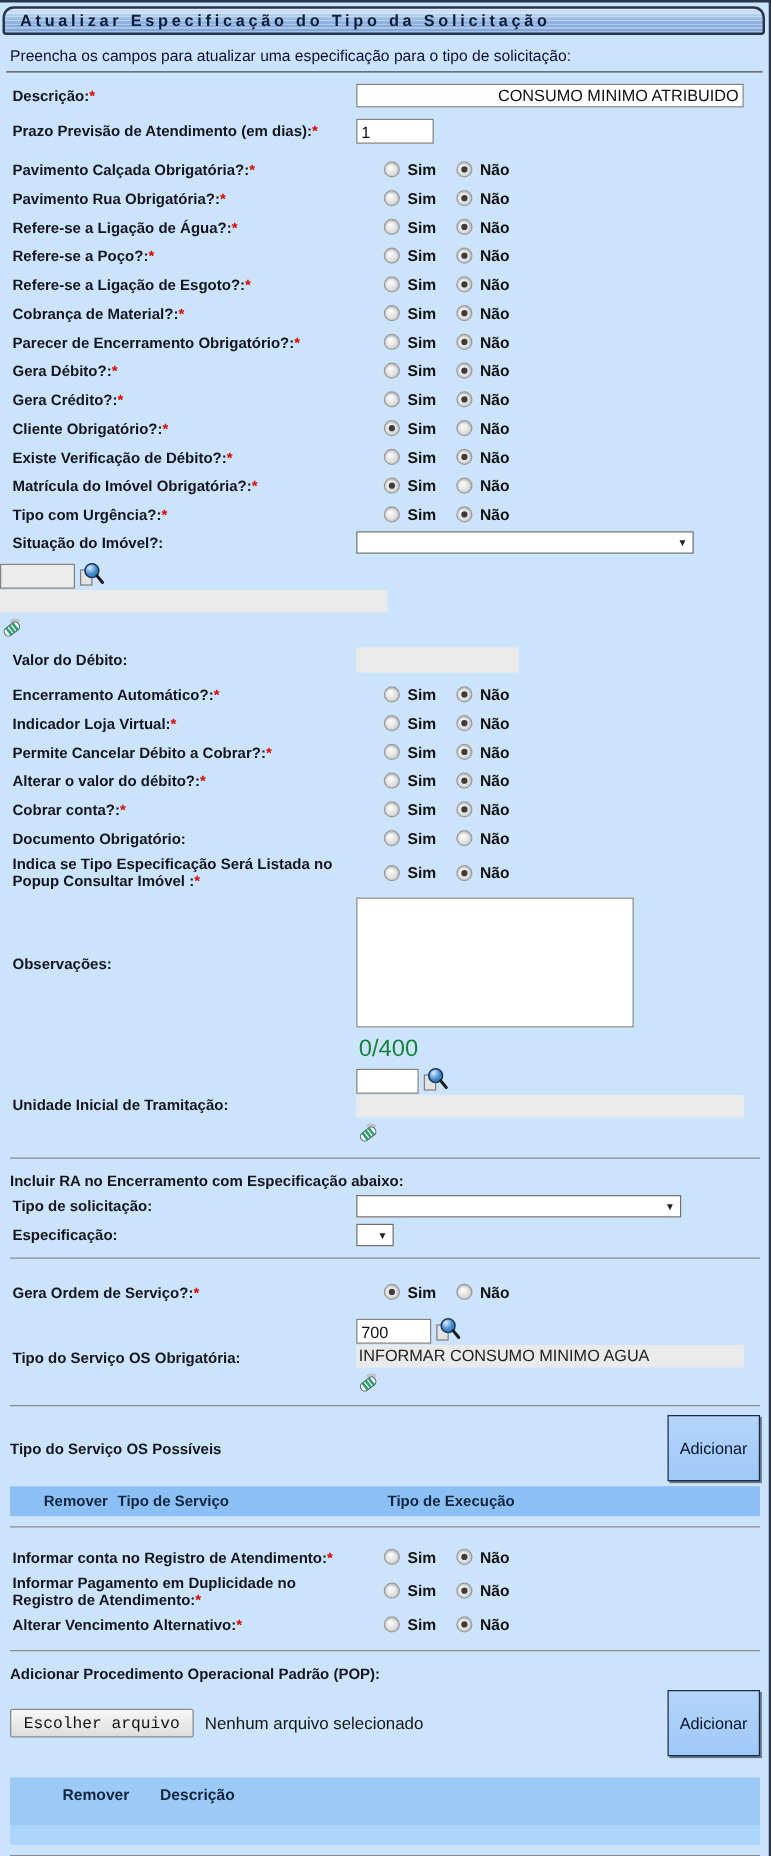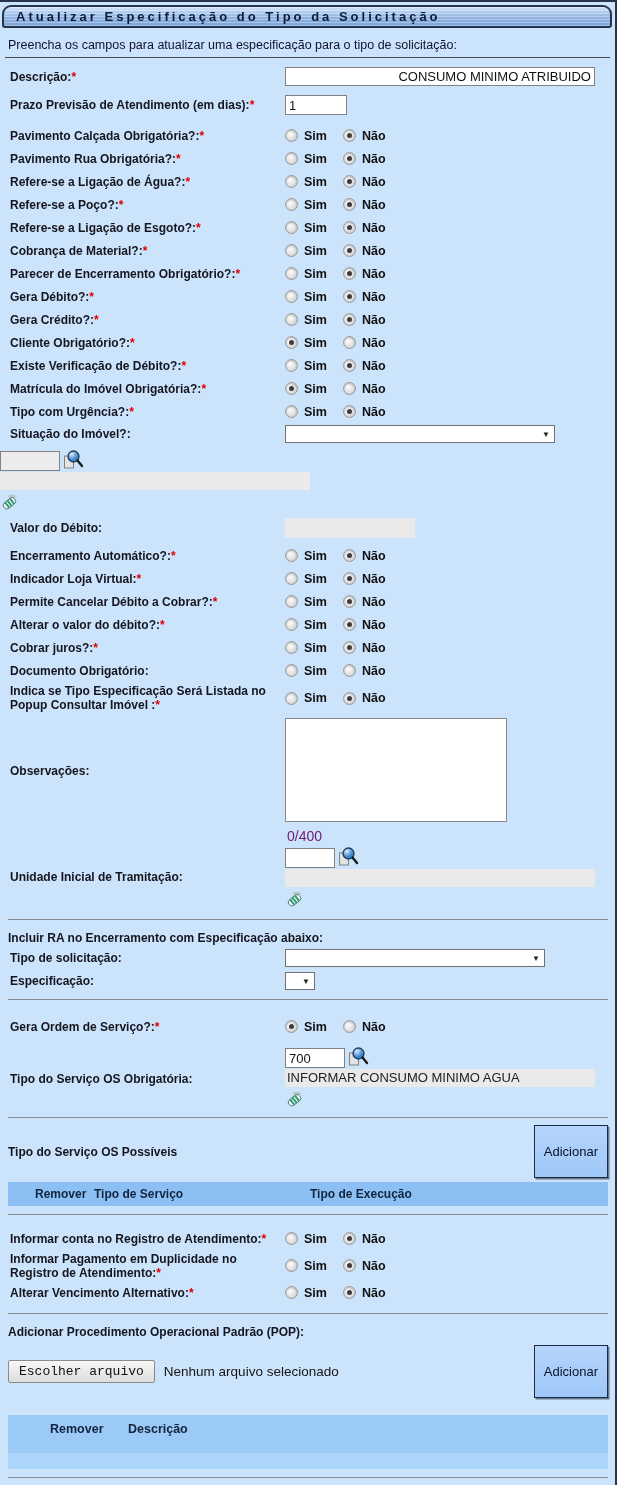--- a/index.html
+++ b/index.html
@@ -44,21 +44,21 @@
   .ro-strip {
     background:#eaeaea; height:18px; line-height:18px; font-size:13px; color:#222;
     padding-left:2px; overflow:hidden; white-space:nowrap;
   }
   .ro-strip.w310 { width:310px; }
   .ro-strip.w130 { width:130px; height:20px; }
   textarea.obs {
     width:222px; height:104px; border:1px solid #8a8a8a; background:#fff; resize:none;
     font-family:"Liberation Sans",sans-serif; font-size:13px;
   }
-  .counter { font-size:14px; color:#701a75; margin:2px 0 0 2px; }
+  .counter { font-size:19px; color:#15803d; margin:2px 0 0 2px; }
 
   
   .select {
     position:relative; height:18px; background:#fff; border:1px solid #707070;
     font-size:13px; color:#111; line-height:16px; padding:0 16px 0 3px;
   }
   .select .arrow { position:absolute; right:4px; top:4px; font-size:8px; color:#222; line-height:10px; }
   .select.w270 { width:270px; }
   .select.w260 { width:260px; }
   .select.w30  { width:30px; }
@@ -67,21 +67,21 @@
   .radio-ctl { display:flex; align-items:center; }
   .rb {
     width:13px; height:13px; border-radius:50%; border:1px solid #9a9a9a;
     background:radial-gradient(circle at 35% 30%, #ffffff, #e2e2e2 55%, #c2c2c2 100%);
     box-shadow:inset 0 1px 2px rgba(0,0,0,.25);
     display:inline-flex; align-items:center; justify-content:center; flex:0 0 13px;
   }
   .rb.checked::after { content:''; width:5px; height:5px; border-radius:50%; background:#3c3c3c; }
   .rlab { font-size:12.5px; font-weight:bold; color:#111; margin-left:6px; }
   .rb + .rlab + .rb { margin-left:16px; }
-  .radio-row { min-height:23px; align-items:center; }
+  .radio-row { min-height:23px; align-items:center;gap:22px; }
 
   
   .lookup-top { display:flex; align-items:flex-end; gap:3px; }
   .icon-btn { display:inline-block; line-height:0; cursor:pointer; }
   .eraser-line { margin-top:2px; height:20px; }
 
   
   .btn {
     font-family:"Liberation Sans",sans-serif; font-size:13px; color:#04122b;
     background:linear-gradient(180deg,#b5d4fb,#9fc8f8); border:1px solid #1b2a45;
@@ -342,21 +342,21 @@
     <div class="row radio-row">
       <div class="lbl"><span>Alterar o valor do débito?:</span><span class="star">*</span></div>
       <div class="ctl radio-ctl">
         <span class="rb"></span>
           <span class="rlab">Sim</span>
         <span class="rb checked"></span>
           <span class="rlab">Não</span>
       </div>
     </div>
     <div class="row radio-row">
-      <div class="lbl"><span>Cobrar juros?:</span><span class="star">*</span></div>
+      <div class="lbl"><span>Cobrar conta?:</span><span class="star">*</span></div>
       <div class="ctl radio-ctl">
         <span class="rb"></span>
           <span class="rlab">Sim</span>
         <span class="rb checked"></span>
           <span class="rlab">Não</span>
       </div>
     </div>
     <div class="row radio-row">
       <div class="lbl"><span>Documento Obrigatório:</span><span class="star"></span></div>
       <div class="ctl radio-ctl">

